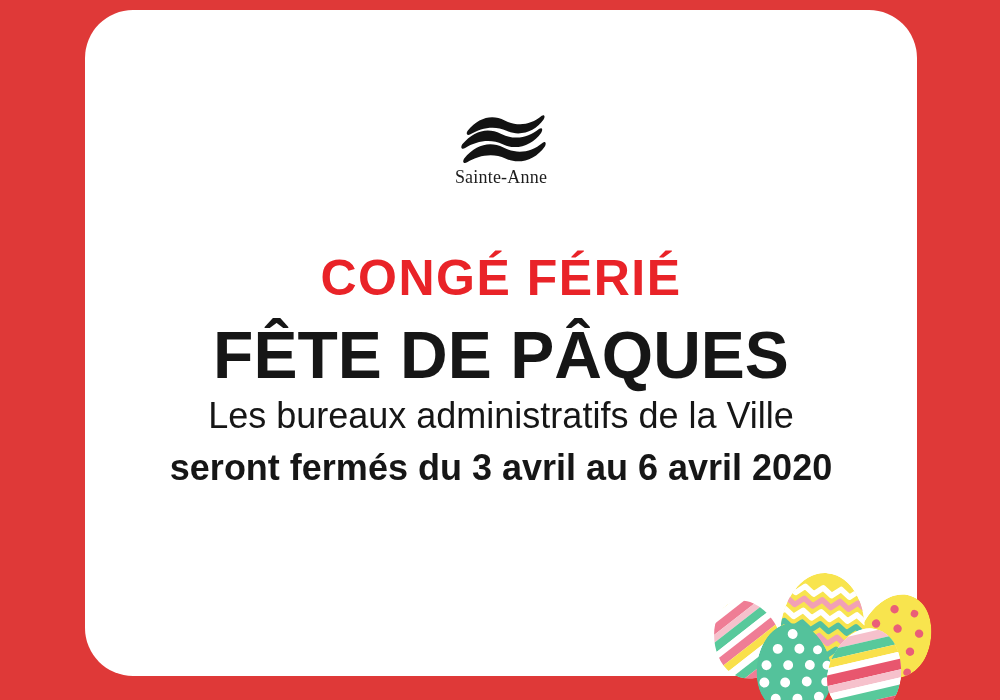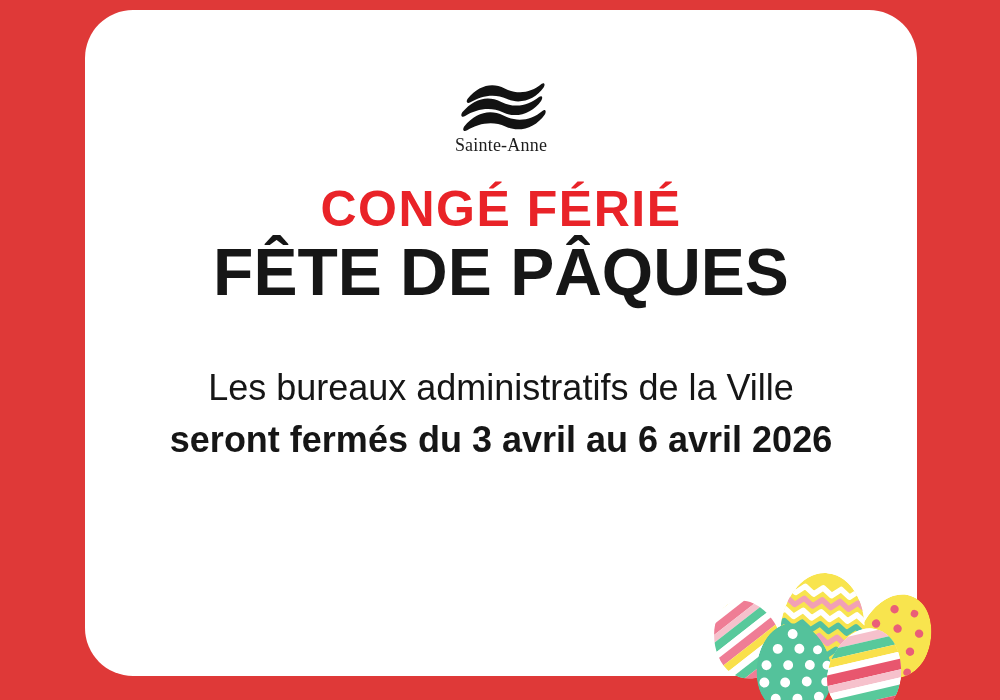--- a/index.html
+++ b/index.html
@@ -22,52 +22,52 @@
     background:var(--background);
     overflow:hidden;
   }
   .card{
     position:absolute;
     left:85px; top:10px;
     width:832px; height:666px;
     background:var(--card);
     border-radius:48px;
     text-align:center;
-    padding-top:72px;
+    padding-top:104px;
   }
   .waves{
     display:block;
     margin:0 auto;
     width:96px; height:50px;
   }
   .logo-text{
     margin-top:4px;
     font-family:"Liberation Serif", serif;
     font-size:18px;
     line-height:19px;
     color:#1d1d1d;
     letter-spacing:.2px;
   }
   .title-red{
-    margin-top:26px;
+    margin-top:63px;
     font-size:50px;
     line-height:56px;
     font-weight:800;
     letter-spacing:1.5px;
     color:var(--title-red);
   }
   .title-black{
+    margin-top:14px;
     font-size:66px;
     line-height:70px;
     font-weight:900;
     letter-spacing:0px;
     color:var(--text-black);
   }
   .body-text{
-    margin-top:55px;
     font-size:36px;
     line-height:52px;
     color:var(--text-black);
   }
   .body-text .bold{ font-weight:bold; }
   .eggs{
     position:absolute;
     left:703px; top:556px;
     width:262px; height:170px;
     overflow:visible;
@@ -93,21 +93,21 @@
       <div class="logo-text">
         <div>Sainte-Anne</div>
       </div>
     </div>
 
     <div class="title-red">CONGÉ FÉRIÉ</div>
     <div class="title-black">FÊTE DE PÂQUES</div>
 
     <div class="body-text">
       <div>Les bureaux administratifs de la Ville</div>
-      <div class="bold">seront fermés du 3 avril au 6 avril 2026</div>
+      <div class="bold">seront fermés du 3 avril au 6 avril 2020</div>
     </div>
   </div>
 
   <svg class="eggs" viewBox="0 0 262 170" overflow="visible" aria-hidden="true">
     <defs>
       <path id="eggShape" d="M0,-52 C26,-52 42,-21 42,5 C42,31 24,50 0,50
                              C-24,50 -42,31 -42,5 C-42,-21 -26,-52 0,-52 Z"></path>
       <clipPath id="eggClip">
           <use href="#eggShape"></use>
         </clipPath>

